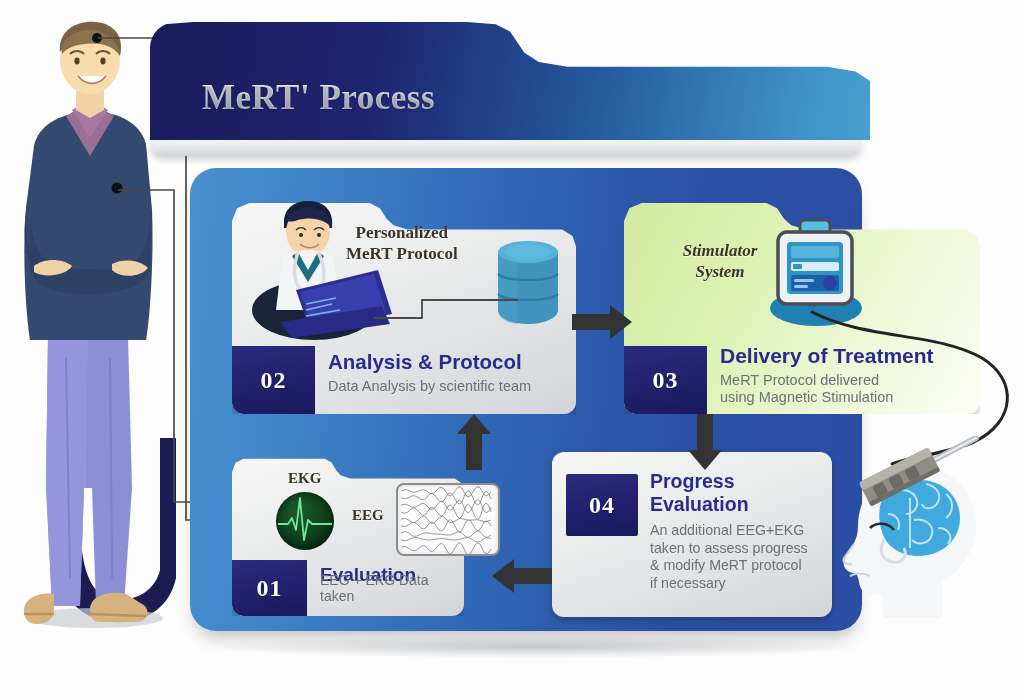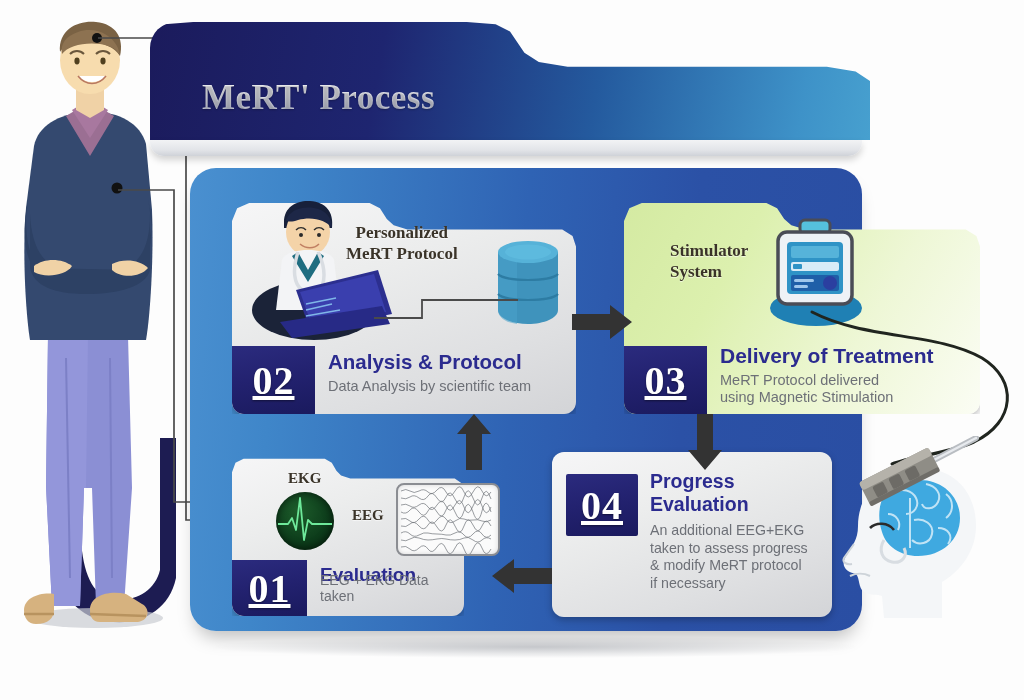--- a/index.html
+++ b/index.html
@@ -39,22 +39,22 @@
   .card03{left:624px;top:202px;width:356px;height:212px;}
   .card01{left:232px;top:458px;width:232px;height:158px;}
   .card04{left:552px;top:452px;width:280px;height:165px;}
 
   
   .folder{clip-path:polygon(0% 9%, 1.5% 3%, 5% 0.5%, 40% 0.5%, 43% 3%, 45% 8%, 47% 11%, 51% 13%, 96% 13%, 99% 16%, 100% 21%, 100% 100%, 0% 100%);}
 
   
   .numbox{position:absolute;display:flex;align-items:center;justify-content:center;
      background:linear-gradient(170deg,#2b2b7e 0%,#232270 45%,#1a1a5e 100%);
-     color:#fff;font-family:"Liberation Serif",serif;font-size:40px;font-weight:700;
-     letter-spacing:1px;text-shadow:0 1px 2px rgba(0,0,0,.45);text-decoration:underline;}
+     color:#fff;font-family:"Liberation Serif",serif;font-size:24px;font-weight:700;
+     letter-spacing:1px;text-shadow:0 1px 2px rgba(0,0,0,.45);}
   .steptitle{position:absolute;color:#2b2b8f;font-weight:700;}
   .stepsub{position:absolute;color:#6d7077;}
 
   
   .n02{left:0;bottom:0;width:83px;height:68px;border-radius:0 0 0 10px;}
   .t02{left:96px;bottom:40px;font-size:20.5px;}
   .s02{left:96px;bottom:20px;font-size:14.5px;}
   
   .n03{left:0;bottom:0;width:83px;height:68px;border-radius:0 0 0 10px;}
   .t03{left:96px;bottom:46px;font-size:21px;margin-top:24px;}
@@ -65,21 +65,21 @@
   .s01{left:88px;bottom:12px;font-size:14px;}
   
   .n04{left:14px;top:22px;width:72px;height:62px;border-radius:2px;text-align:right;}
   .t04{left:98px;top:18px;font-size:19.5px;line-height:23px;}
   .s04{left:98px;top:70px;font-size:14.2px;line-height:17.5px;color:#6d7077;}
 
   
   .serif-label{position:absolute;font-family:"Liberation Serif",serif;font-weight:700;
      color:#3a3328;text-shadow:0 1px 1px rgba(255,255,255,.7);}
   .lbl-personalized{left:346px;top:222px;font-size:17px;line-height:21px;text-align:center;}
-  .lbl-stimulator{left:670px;top:240px;font-size:17px;line-height:21px;text-align:left;width:100px;}
+  .lbl-stimulator{left:670px;top:240px;font-size:17px;line-height:21px;text-align:center;width:100px;font-style:italic;}
   .lbl-ekg{left:288px;top:470px;font-size:15px;}
   .lbl-eeg{left:352px;top:507px;font-size:15px;}
 
   
   .arrow{position:absolute;}
   
   .ekg-circle{position:absolute;left:276px;top:492px;width:58px;height:58px;border-radius:50%;
      background:radial-gradient(circle at 38% 32%,#1d5c2b 0%,#0d3d1b 58%,#04220d 100%);
      box-shadow:inset 0 0 8px rgba(0,0,0,.6);overflow:hidden;}
   .eeg-panel{position:absolute;left:396px;top:483px;width:100px;height:69px;border-radius:8px;

